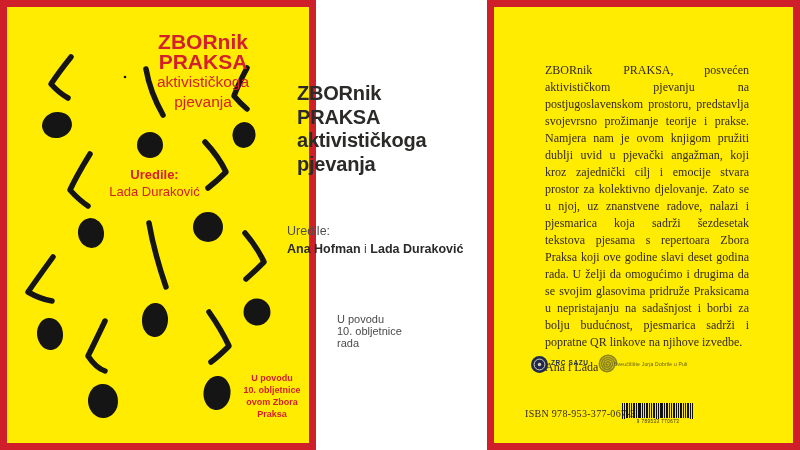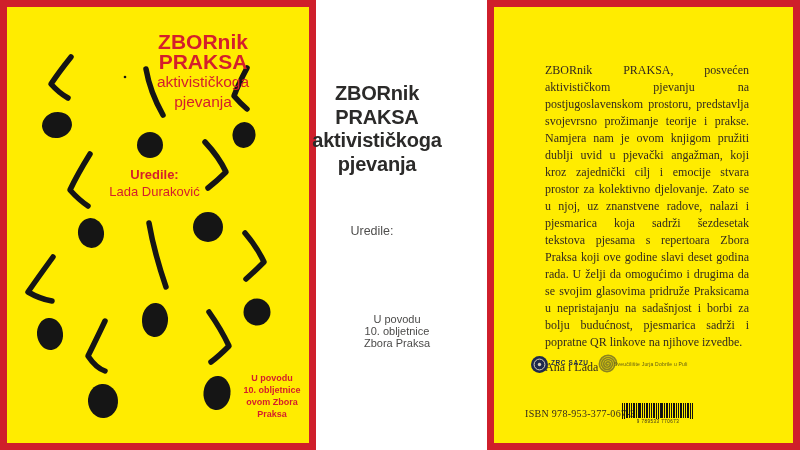--- a/index.html
+++ b/index.html
@@ -17,21 +17,21 @@
   .notes-svg { position:absolute; left:0; top:0; width:302px; height:436px; }
   .fc-title { position:absolute; left:126px; top:25px; width:140px; text-align:center; color:#d41f2c; }
   .fc-title .l1 { font-weight:bold; font-size:21px; line-height:20px; }
   .fc-title .l2 { font-weight:normal; font-size:15.5px; line-height:20px; }
   .fc-editors { position:absolute; left:80px; top:159px; width:135px; text-align:center; color:#d41f2c; font-size:13px; line-height:17px; }
   .fc-editors .lbl { font-weight:bold; }
   .fc-occasion { position:absolute; left:218px; top:365px; width:94px; text-align:center; color:#d41f2c; font-weight:bold; font-size:9px; line-height:12px; }
 
   
   .titlepage { left:316px; width:171px; background:#ffffff; }
-  .tp-block { position:absolute; right:30px; text-align:center; }
+  .tp-block { position:absolute; right:30px; text-align:left; }
   .tp-title { top:82px; width:160px; right:30px; color:#2b2a29; font-weight:bold; font-size:20px; line-height:23.5px; letter-spacing:-0.2px; }
   .tp-editors { top:222px; width:170px; right:30px; font-size:12.5px; line-height:18px; }
   .tp-editors .lbl { color:#4f4e4d; font-weight:normal; }
   .tp-editors .names { color:#2b2a29; font-weight:bold; white-space:nowrap; }
   .tp-editors .conj { font-weight:normal; color:#4f4e4d; }
   .tp-occasion { top:313px; width:120px; right:30px; color:#4c4b4a; font-size:11px; line-height:12px; }
 
   
   .back { left:487px; width:313px; background:#cf1f2b; }
   .back-inner { position:absolute; left:7px; top:7px; width:299px; height:436px; background:#ffec00; }
@@ -108,26 +108,27 @@
   <section class="panel titlepage">
     <div class="tp-block tp-title">
       <div>ZBORnik</div>
       <div>PRAKSA</div>
       <div>aktivističkoga</div>
       <div>pjevanja</div>
     </div>
 
     <div class="tp-block tp-editors">
       <div class="lbl">Uredile:</div>
+      <div class="names"><span>Ana Hofman</span><span class="conj"> i </span><span>Lada Duraković</span></div>
     </div>
 
     <div class="tp-block tp-occasion">
       <div>U povodu</div>
       <div>10. obljetnice</div>
-      <div>Zbora Praksa</div>
+      <div>rada</div>
     </div>
   </section>
 
   <section class="panel back">
     <div class="back-inner">
 
       <div class="bc-blurb">
         <div>ZBORnik PRAKSA, posvećen aktivističkom pjevanju na postjugoslavenskom prostoru, predstavlja svojevrsno prožimanje teorije i prakse. Namjera nam je ovom knjigom pružiti dublji uvid u pjevački angažman, koji kroz zajednički cilj i emocije stvara prostor za kolektivno djelovanje. Zato se u njoj, uz znanstvene radove, nalazi i pjesmarica koja sadrži šezdesetak tekstova pjesama s repertoara Zbora Praksa koji ove godine slavi deset godina rada. U želji da omogućimo i drugima da se svojim glasovima pridruže Praksicama u nepristajanju na sadašnjost i borbi za bolju budućnost, pjesmarica sadrži i popratne QR linkove na njihove izvedbe.</div>
         <div class="bc-signature">Ana i Lada</div>
       </div>

